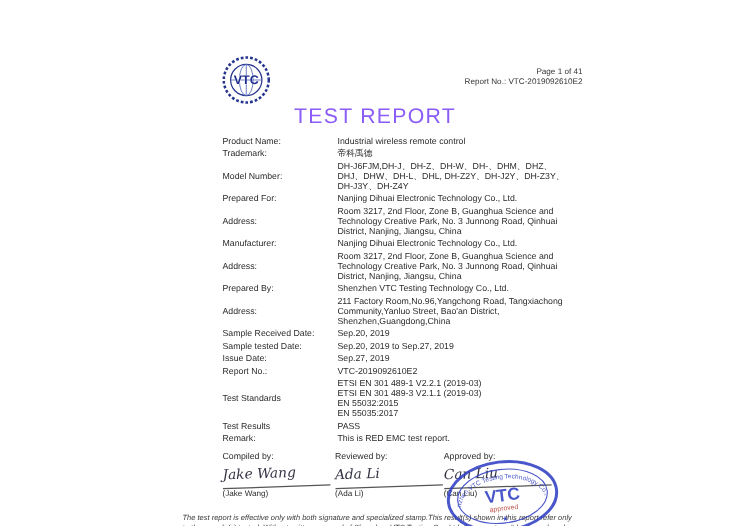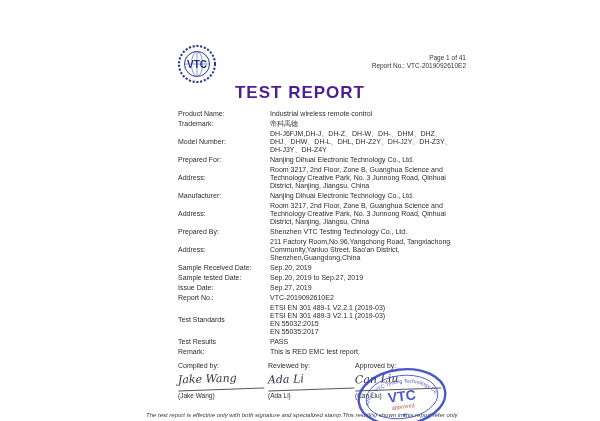--- a/index.html
+++ b/index.html
@@ -13,21 +13,21 @@
   
   .logo{position:absolute;left:177px;top:2px;width:40px;height:40px;}
   .page-info{
     position:absolute;right:134px;top:12px;text-align:right;
     font-size:6.5px;line-height:8px;color:#333;
   }
 
   
   .title{
     position:absolute;left:0;top:41px;width:600px;text-align:center;
-    font-size:17px;font-weight:bold;letter-spacing:1px;color:#4c1d95;
+    font-size:17px;font-weight:normal;letter-spacing:1px;color:#8b5cf6;
   }
 
   
   .fields{
     position:absolute;left:178px;top:66px;width:284px;
     display:table;border-collapse:separate;border-spacing:0 2px;
   }
   .frow{display:table-row;}
   .flabel{
     display:table-cell;vertical-align:middle;width:88px;

